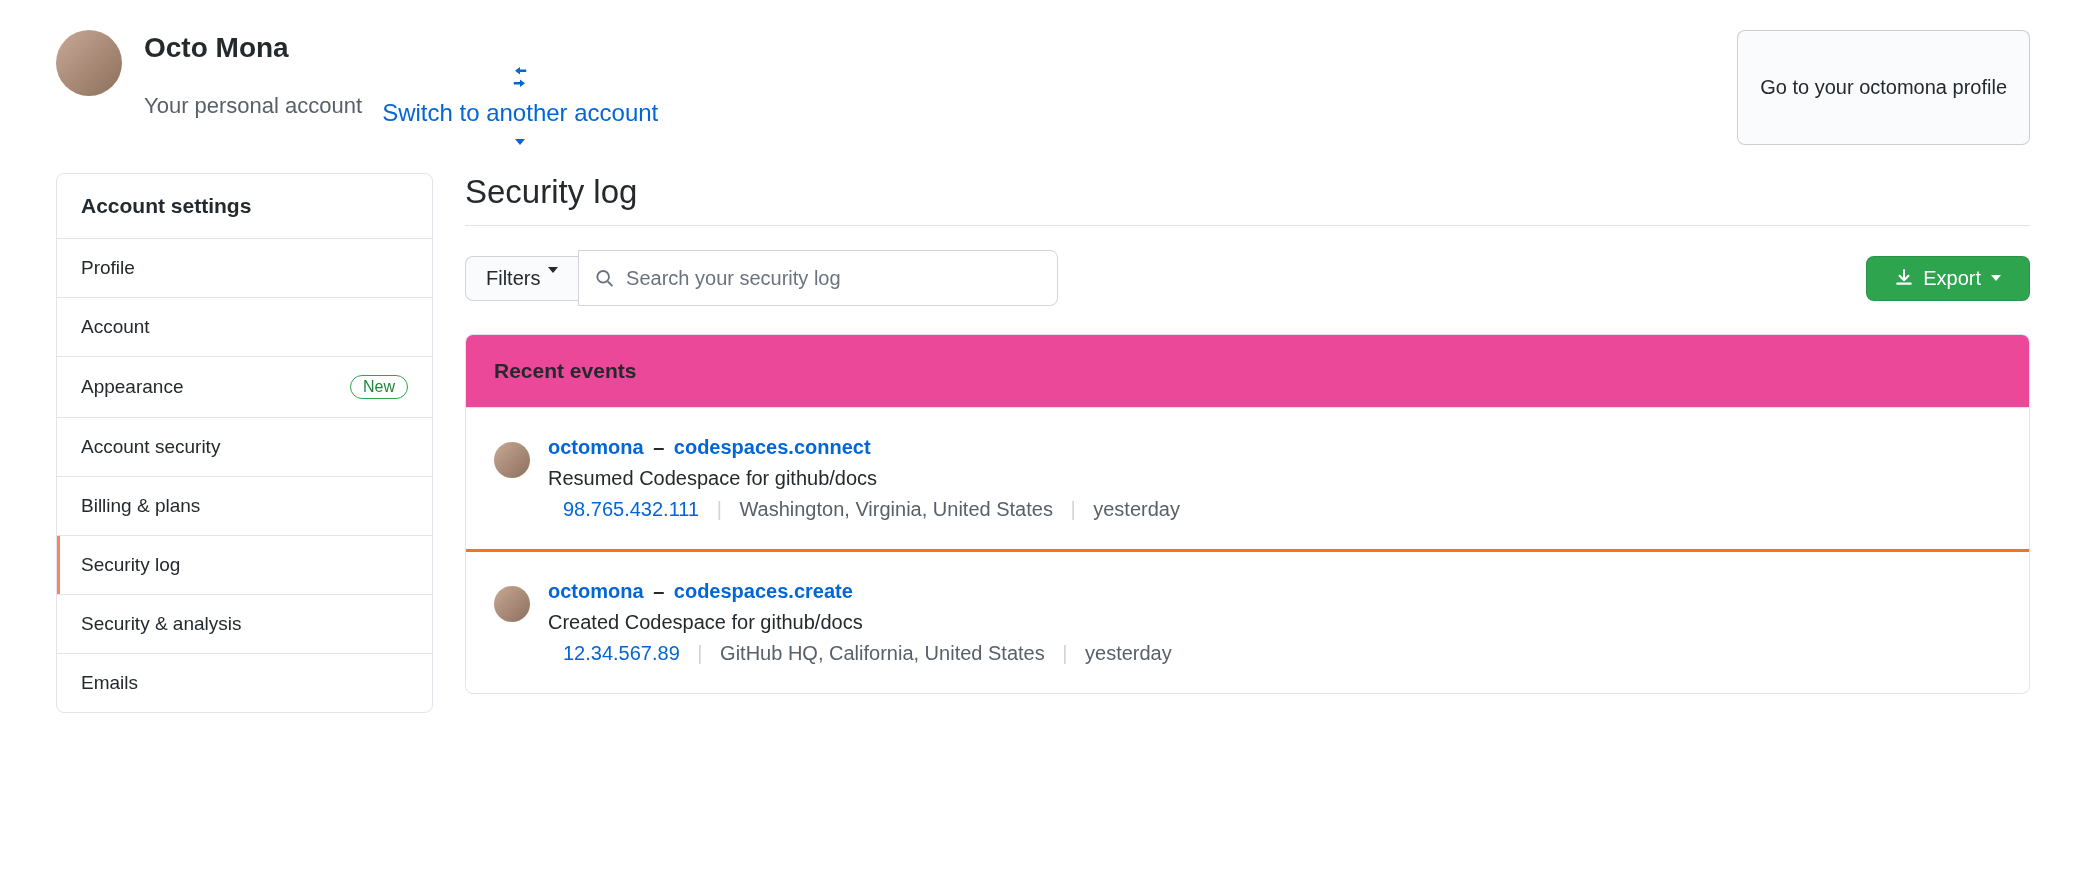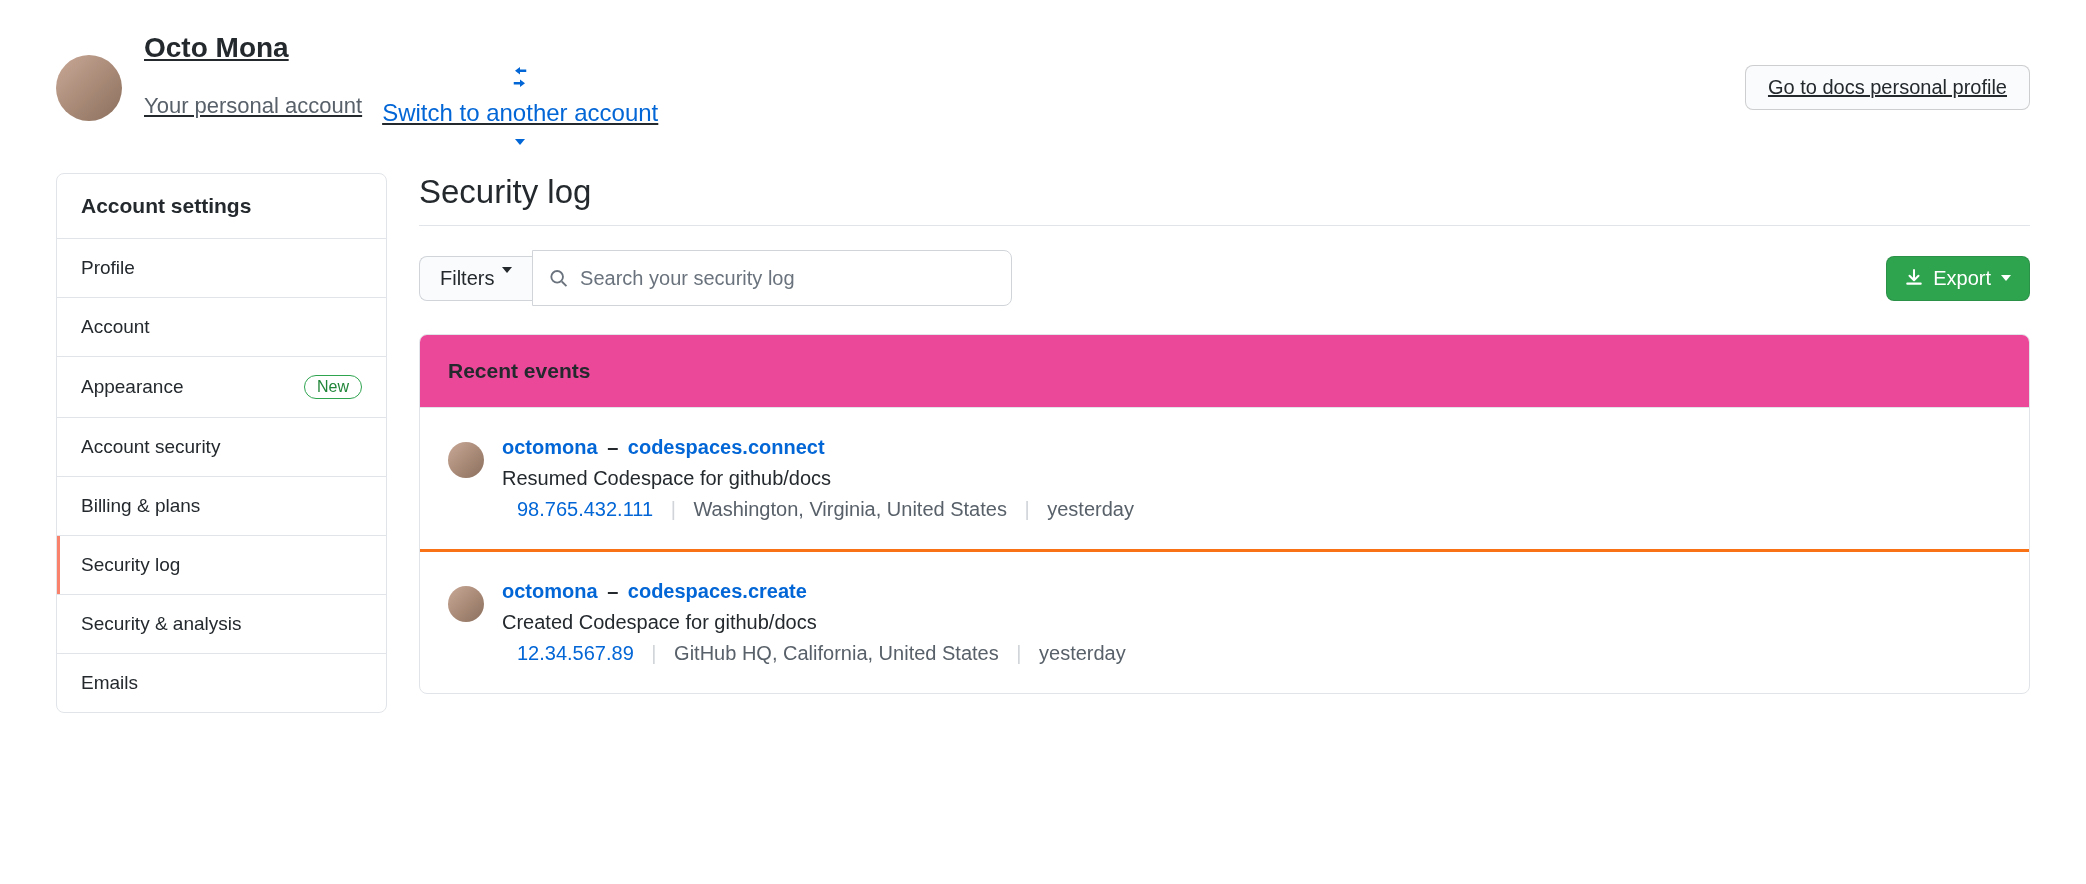--- a/index.html
+++ b/index.html
@@ -8,23 +8,21 @@
   color: #24292e;
   background: #ffffff;
   font-size: 14px;
 }
 .container {
   width: 2086px;
   padding: 0 56px;
 }
 .header {
   display: flex;
-  align-items: center;
   padding: 30px 0 28px 0;
-  text-decoration: underline;
 }
 .avatar-large {
   width: 66px;
   height: 66px;
   border-radius: 50%;
   background: linear-gradient(135deg, #c9a896 0%, #8b6f5c 100%);
   margin-right: 22px;
   flex-shrink: 0;
 }
 .header-titles { display: flex; flex-direction: column; }
@@ -61,21 +59,21 @@
   border-radius: 8px;
   background: #fafbfc;
   cursor: pointer;
   color: #24292e;
 }
 .content {
   display: flex;
   gap: 32px;
 }
 .sidebar {
-  width: 331px;
+  width: 377px;
   flex-shrink: 0;
 }
 .sidenav {
   border: 1px solid #e1e4e8;
   border-radius: 8px;
   overflow: hidden;
 }
 .sidenav-header {
   padding: 20px 24px;
   font-size: 21px;
@@ -155,21 +153,21 @@
 }
 .search-input::placeholder { color: #6a737d; }
 .export-btn {
   display: flex;
   align-items: center;
   gap: 10px;
   background: #2ea44f;
   color: #ffffff;
   border: 1px solid rgba(27,31,35,0.15);
   border-radius: 8px;
-  padding: 10px 18px;
+  padding: 10px 28px;
   font-size: 20px;
   font-weight: 500;
   cursor: pointer;
 }
 .export-btn svg { fill: #ffffff; }
 .events {
   border: 1px solid #e1e4e8;
   border-radius: 8px;
   overflow: hidden;
 }
@@ -225,21 +223,21 @@
         <div class="switch-link">
           <svg width="20" height="20" viewBox="0 0 16 16" fill="#0366d6">
               <path d="M4 3l4-3v2h5v2H8v2L4 3zm8 10l-4 3v-2H3v-2h5V10l4 3z"></path>
             </svg>
           <span>Switch to another account</span>
           <span class="caret-down"></span>
         </div>
       </div>
     </div>
     <div class="spacer"></div>
-    <button class="btn">Go to docs personal profile</button>
+    <button class="btn">Go to your octomona profile</button>
   </div>
 
   <div class="content">
     <aside class="sidebar">
       <nav class="sidenav">
         <div class="sidenav-header">Account settings</div>
         <div class="sidenav-item">
           <span>Profile</span>
         </div>
         <div class="sidenav-item">

